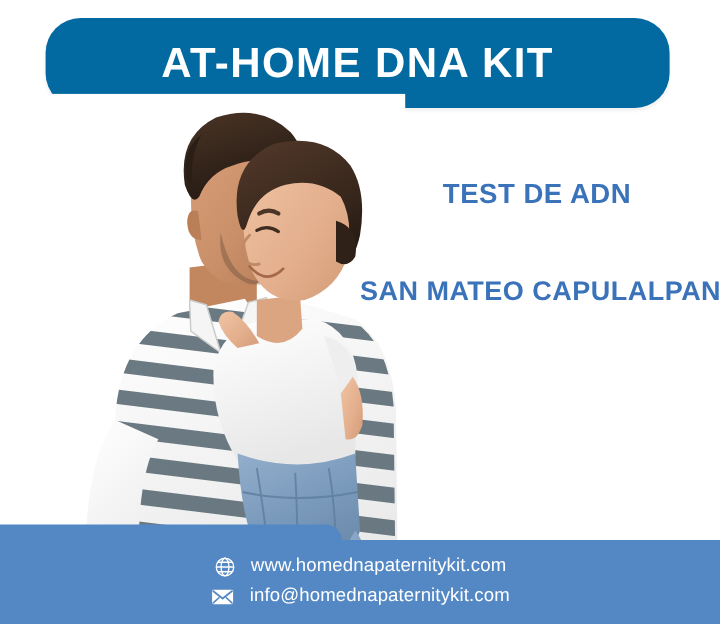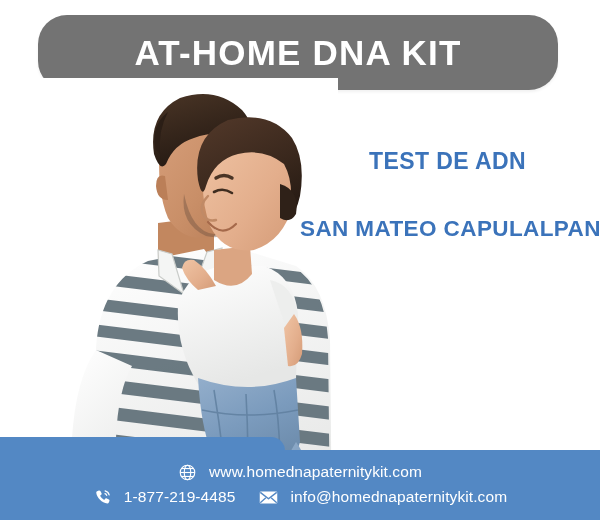--- a/index.html
+++ b/index.html
@@ -19,21 +19,21 @@
     overflow: hidden;
   }
 
   
   .header-banner {
     position: absolute;
     left: 38px;
     top: 15px;
     width: 520px;
     height: 75px;
-    background: #737373;
+    background: #0369a1;
     border-radius: 29px;
     display: flex;
     align-items: center;
     justify-content: center;
     box-shadow: 0 2px 3px rgba(0,0,0,0.06);
   }
   .header-banner-title {
     color: #ffffff;
     font-size: 35px;
     font-weight: bold;
@@ -62,21 +62,21 @@
     text-align: center;
     color: #3b73ba;
   }
   .headline-line {
     font-size: 23px;
     font-weight: bold;
     letter-spacing: 0.4px;
     line-height: 1;
     white-space: nowrap;
   }
-  .headline-line.l1 { margin-bottom: 45px; }
+  .headline-line.l1 { margin-bottom: 59px; }
   .headline-line.l2 { margin-bottom: 39px; }
   .headline-line.l3 { font-size: 22.5px; }
 
   
   .footer-step {
     position: absolute;
     left: 0;
     top: 437px;
     width: 285px;
     height: 30px;
@@ -306,30 +306,20 @@
             <line x1="2.8" y1="12" x2="21.2" y2="12"></line>
             <line x1="4.3" y1="7" x2="19.7" y2="7"></line>
             <line x1="4.3" y1="17" x2="19.7" y2="17"></line>
           </svg>
         </span>
         <span class="footer-text">www.homednapaternitykit.com</span>
       </div>
     </div>
 
     <div class="footer-row row-2">
-      <div class="footer-item">
-        <span class="footer-icon">
-          <svg width="19" height="19" viewBox="0 0 24 24">
-            <path fill="#ffffff" d="M7.4 3.2c.7-.3 1.5 0 1.9.7l1.5 2.7c.35.63.2 1.42-.35 1.88l-1.2 1c-.2.17-.27.45-.16.69a11.6 11.6 0 0 0 4.7 4.7c.24.11.52.04.69-.16l1-1.2c.46-.55 1.25-.7 1.88-.35l2.7 1.5c.7.4 1 1.2.7 1.9l-.8 1.9c-.32.76-1.1 1.2-1.92 1.1C11.3 19 5 12.7 4.1 6.1c-.1-.82.34-1.6 1.1-1.92l2.2-.98z"></path>
-            <path fill="none" stroke="#ffffff" stroke-width="1.5" stroke-linecap="round" d="M15.3 3.6a7.2 7.2 0 0 1 5.1 5.1"></path>
-            <path fill="none" stroke="#ffffff" stroke-width="1.5" stroke-linecap="round" d="M15.1 7.1a3.6 3.6 0 0 1 2.2 2.2"></path>
-          </svg>
-        </span>
-        <span class="footer-text">1-877-219-4485</span>
-      </div>
 
       <div class="footer-item">
         <span class="footer-icon">
           <svg width="21" height="21" viewBox="0 0 24 24">
             <rect x="2" y="5.2" width="20" height="13.6" rx="1.4" fill="#ffffff"></rect>
             <path d="M2.6 6.1 L12 13.4 L21.4 6.1" fill="none" stroke="#5388c4" stroke-width="1.7" stroke-linejoin="round"></path>
             <path d="M2.6 18.1 L9 12.2 M21.4 18.1 L15 12.2" fill="none" stroke="#5388c4" stroke-width="1.5"></path>
           </svg>
         </span>
         <span class="footer-text">info@homednapaternitykit.com</span>

